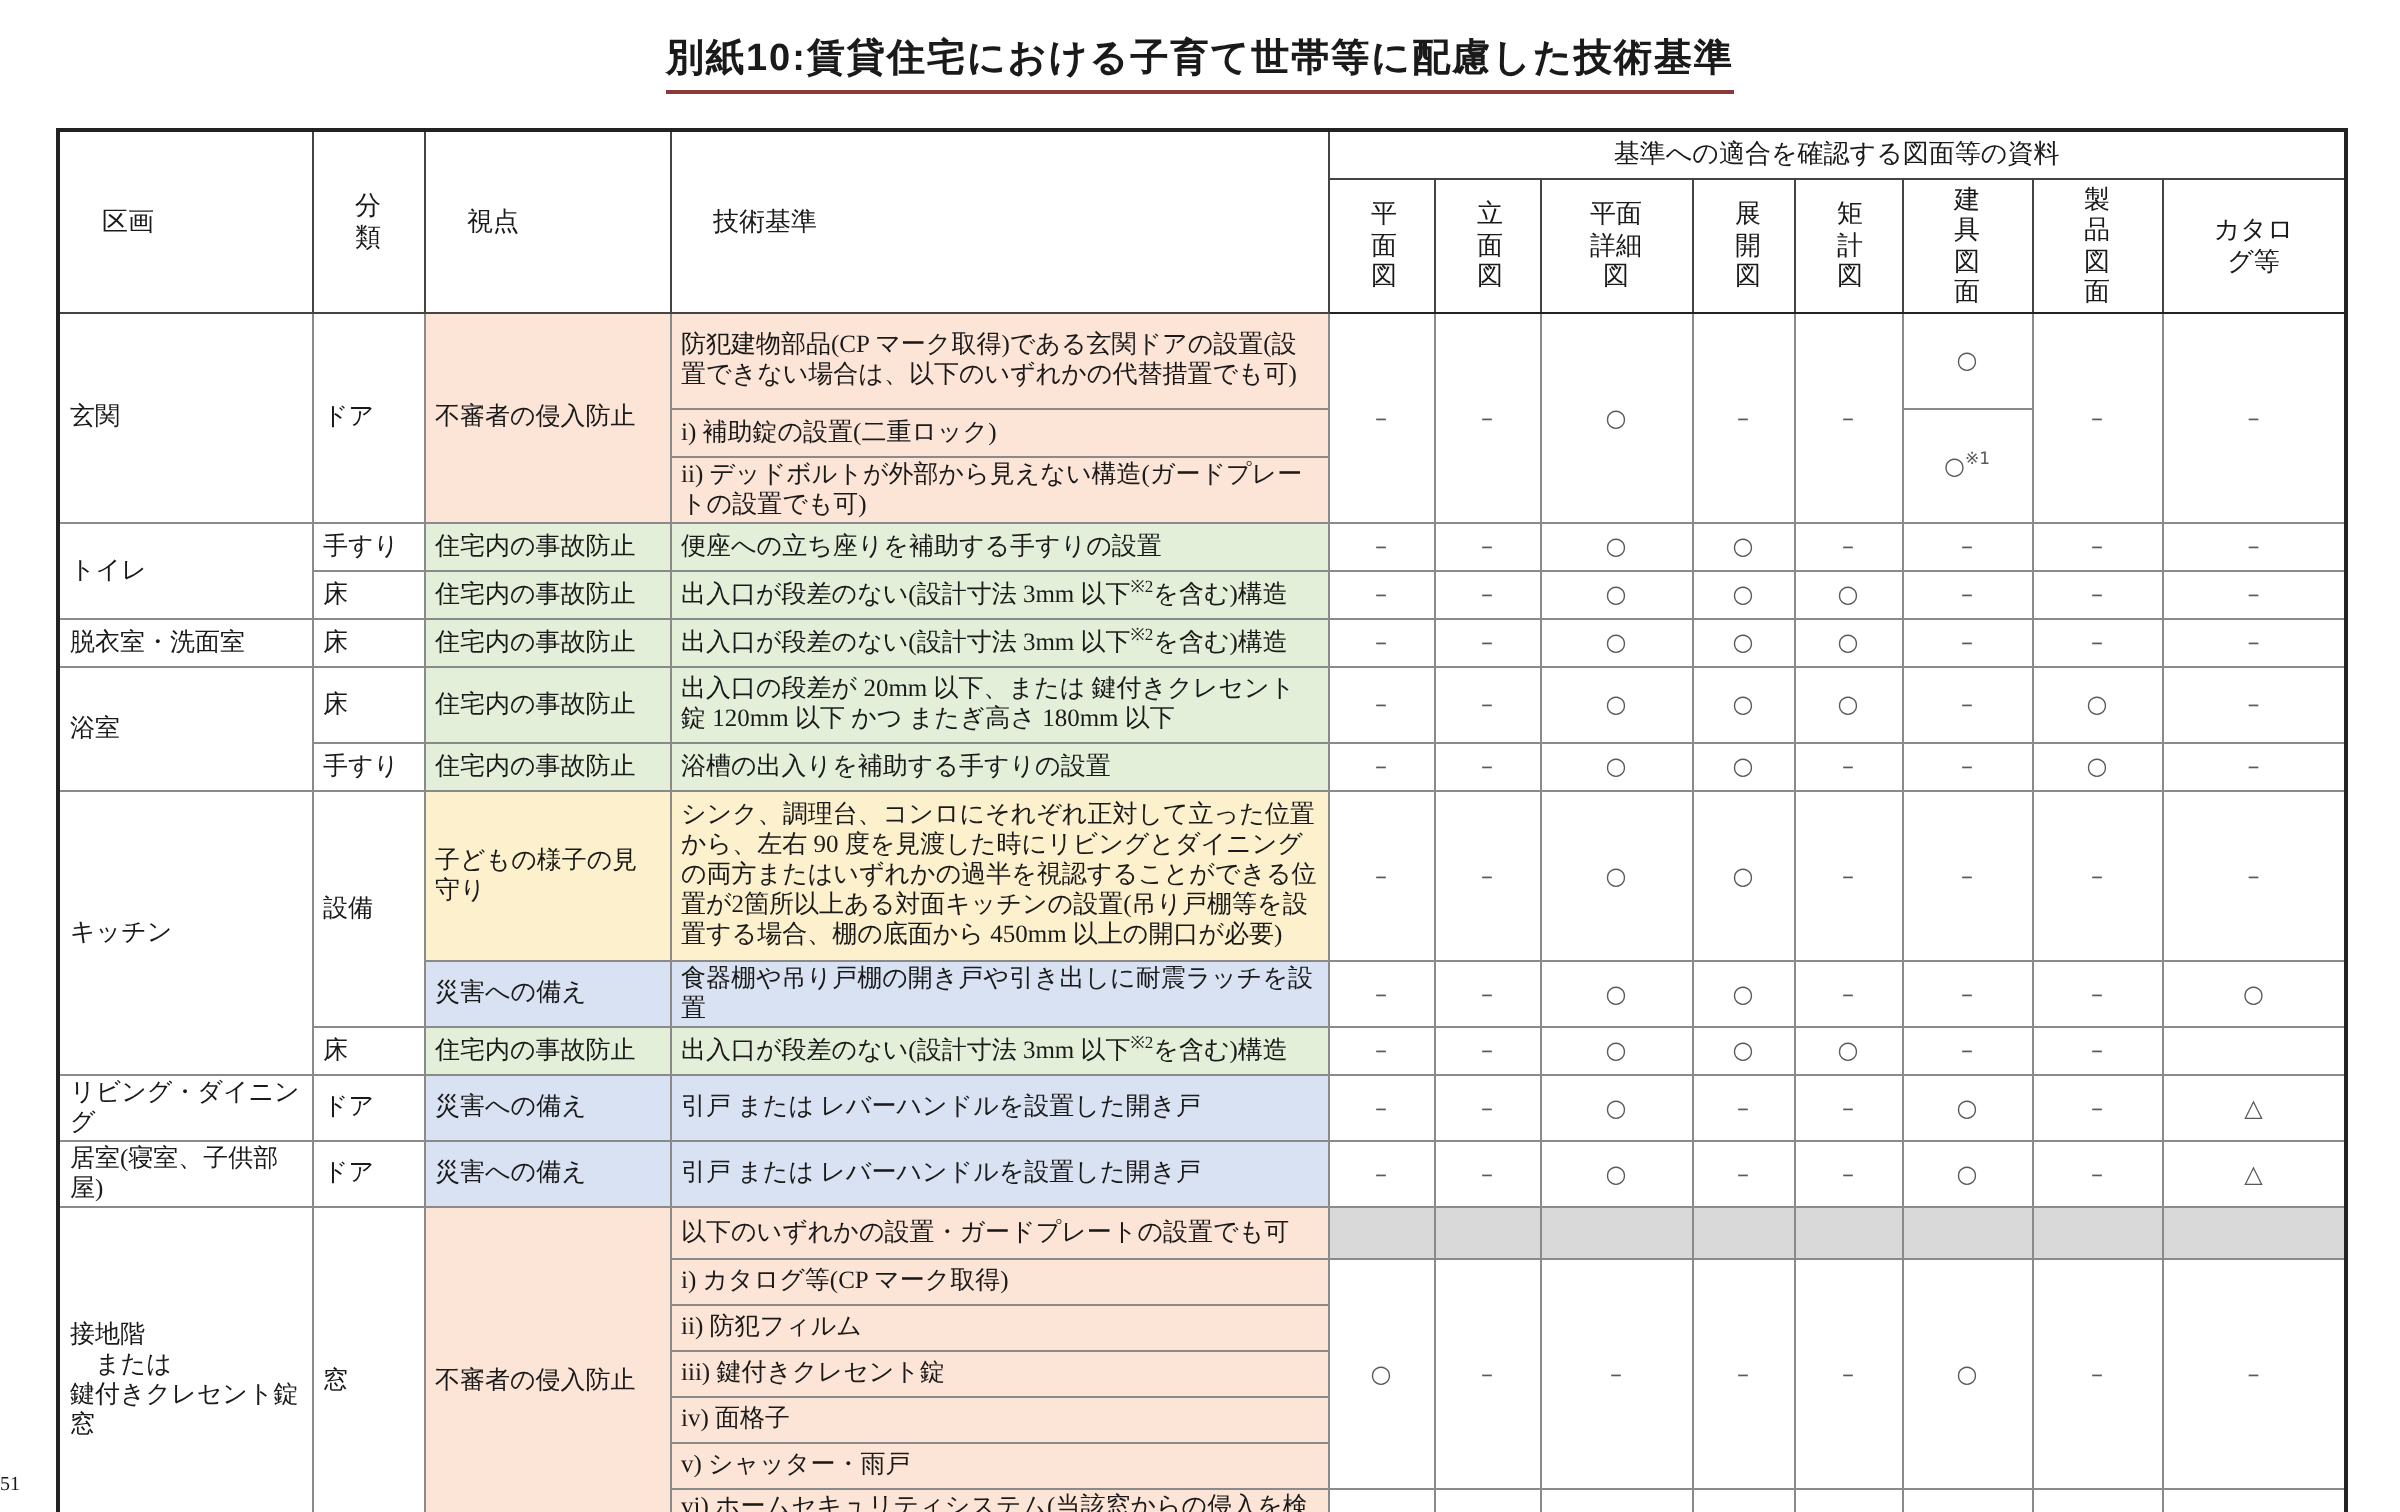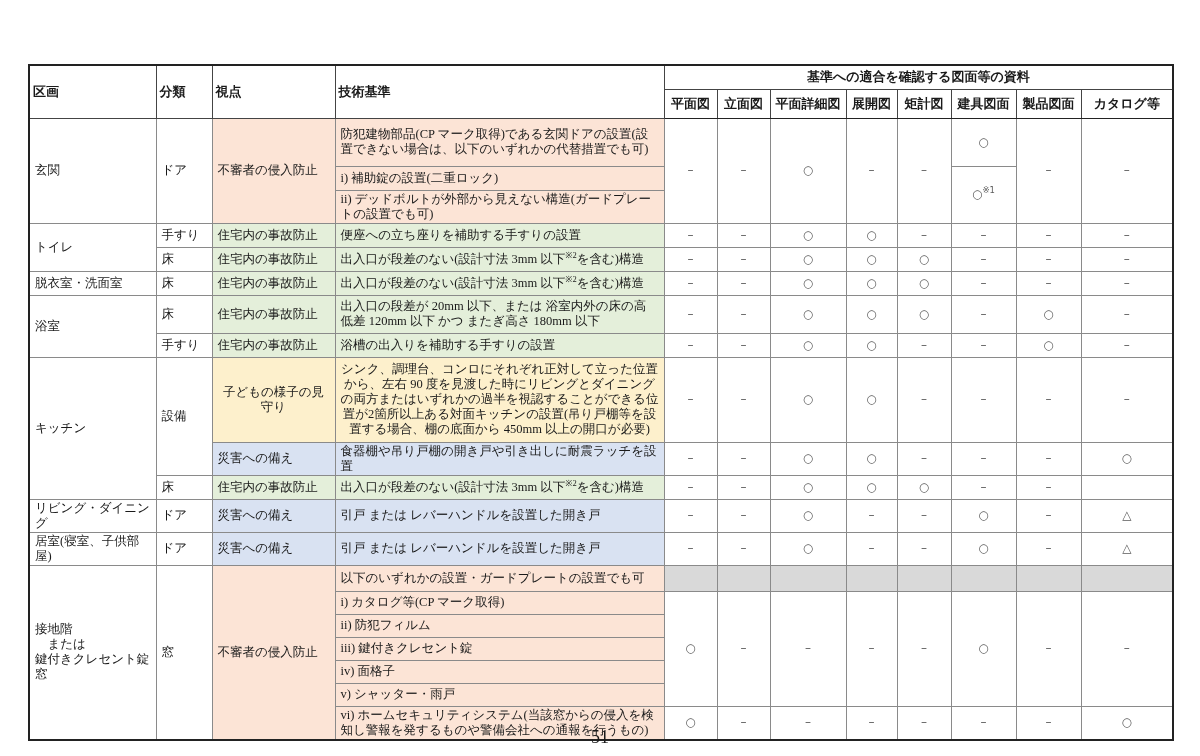--- a/index.html
+++ b/index.html
@@ -6,44 +6,47 @@
   body{width:1200px;height:756px;font-family:"Liberation Serif","DejaVu Serif",serif;color:#1a1a1a;}
   .page{position:relative;width:1200px;height:756px;overflow:hidden;background:#fff;}
   .title-wrap{position:absolute;top:16px;left:0;width:100%;text-align:center;}
   .title-wrap .title{display:inline-block;font-family:"Liberation Sans","DejaVu Sans",sans-serif;
     font-weight:bold;font-size:19px;letter-spacing:1px;padding-bottom:3px;
     border-bottom:2px solid var(--title_underline,#8b3a3a);}
   table.doc{position:absolute;top:64px;left:28px;width:1144px;border-collapse:collapse;
     table-layout:fixed;border:2px solid #222;}
   td,th{border:1px solid #8a8a8a;padding:1px 5px;font-size:12.5px;line-height:1.2;
     vertical-align:middle;text-align:left;word-break:break-all;}
-  thead th{border-color:#444;font-weight:bold;font-size:13px;padding:2px 3px;background:#fff;}
+  thead th{border-color:#444;font-weight:normal;font-size:13px;padding:2px 21px;background:#fff;}
   thead tr:last-child th{border-bottom:1.5px solid #222;margin-top:23px;}
   th.ctr{text-align:center;}
   tr.sec>td{border-top:1.5px solid #2a2a2a;}
   td.mark{text-align:center;color:#5a5a5a;font-size:12px;padding:1px 2px;
     font-family:"DejaVu Sans","Liberation Sans",sans-serif;}
   td.std{font-size:12.5px;margin-left:21px;}
   td.kukaku{white-space:pre-line;}
   sup{font-size:8.5px;line-height:0;}
   .u{text-underline-offset:2px;}
   .c-intr{background:var(--intrusion,#fce4d6);}
   .c-acc{background:var(--accident,#e4efda);}
-  .c-watch{background:var(--watch,#fdf0cc);text-align:center;}
+  .c-watch{background:var(--watch,#fdf0cc);}
   .c-dis{background:var(--disaster,#d9e2f2);}
   .c-gray{background:var(--gray_band,#d9d9d9);}
   .h23{height:23px}.h24{height:24px}.h25{height:25px}.h26{height:26px}.h28{height:28px}
   .h29{height:29px}.h36{height:24px}.h38{height:38px}.h48{height:48px}.h85{height:85px}
-  .pageno{position:absolute;bottom:8px;left:0;width:100%;text-align:center;font-size:18px;}
+  .pageno{position:absolute;bottom:8px;left:0;width:100%;text-align:left;font-size:10px;}
 </style>
 </head>
 <body>
 
 <div class="page">
 
+  <div class="title-wrap">
+    <span class="title">別紙10:賃貸住宅における子育て世帯等に配慮した技術基準</span>
+  </div>
 
   <table class="doc">
     <colgroup>
       <col style="width:127px">
         <col style="width:56px">
         <col style="width:123px">
         <col style="width:329px">
       <col style="width:53px">
         <col style="width:53px">
         <col style="width:76px">
@@ -136,21 +139,21 @@
         <td class="mark">○</td>
         <td class="mark">–</td>
         <td class="mark">–</td>
         <td class="mark">–</td>
       </tr>
 
       <tr class="sec h38">
         <td rowspan="2">浴室</td>
         <td>床</td>
         <td class="c-acc">住宅内の事故防止</td>
-        <td class="std c-acc">出入口の段差が 20mm 以下、または 浴室内外の床の高低差 120mm 以下 かつ またぎ高さ 180mm 以下</td>
+        <td class="std c-acc">出入口の段差が 20mm 以下、または 鍵付きクレセント錠 120mm 以下 かつ またぎ高さ 180mm 以下</td>
         <td class="mark">–</td>
         <td class="mark">–</td>
         <td class="mark">○</td>
         <td class="mark">○</td>
         <td class="mark">○</td>
         <td class="mark">–</td>
         <td class="mark">○</td>
         <td class="mark">–</td>
       </tr>
       <tr class="h24">

